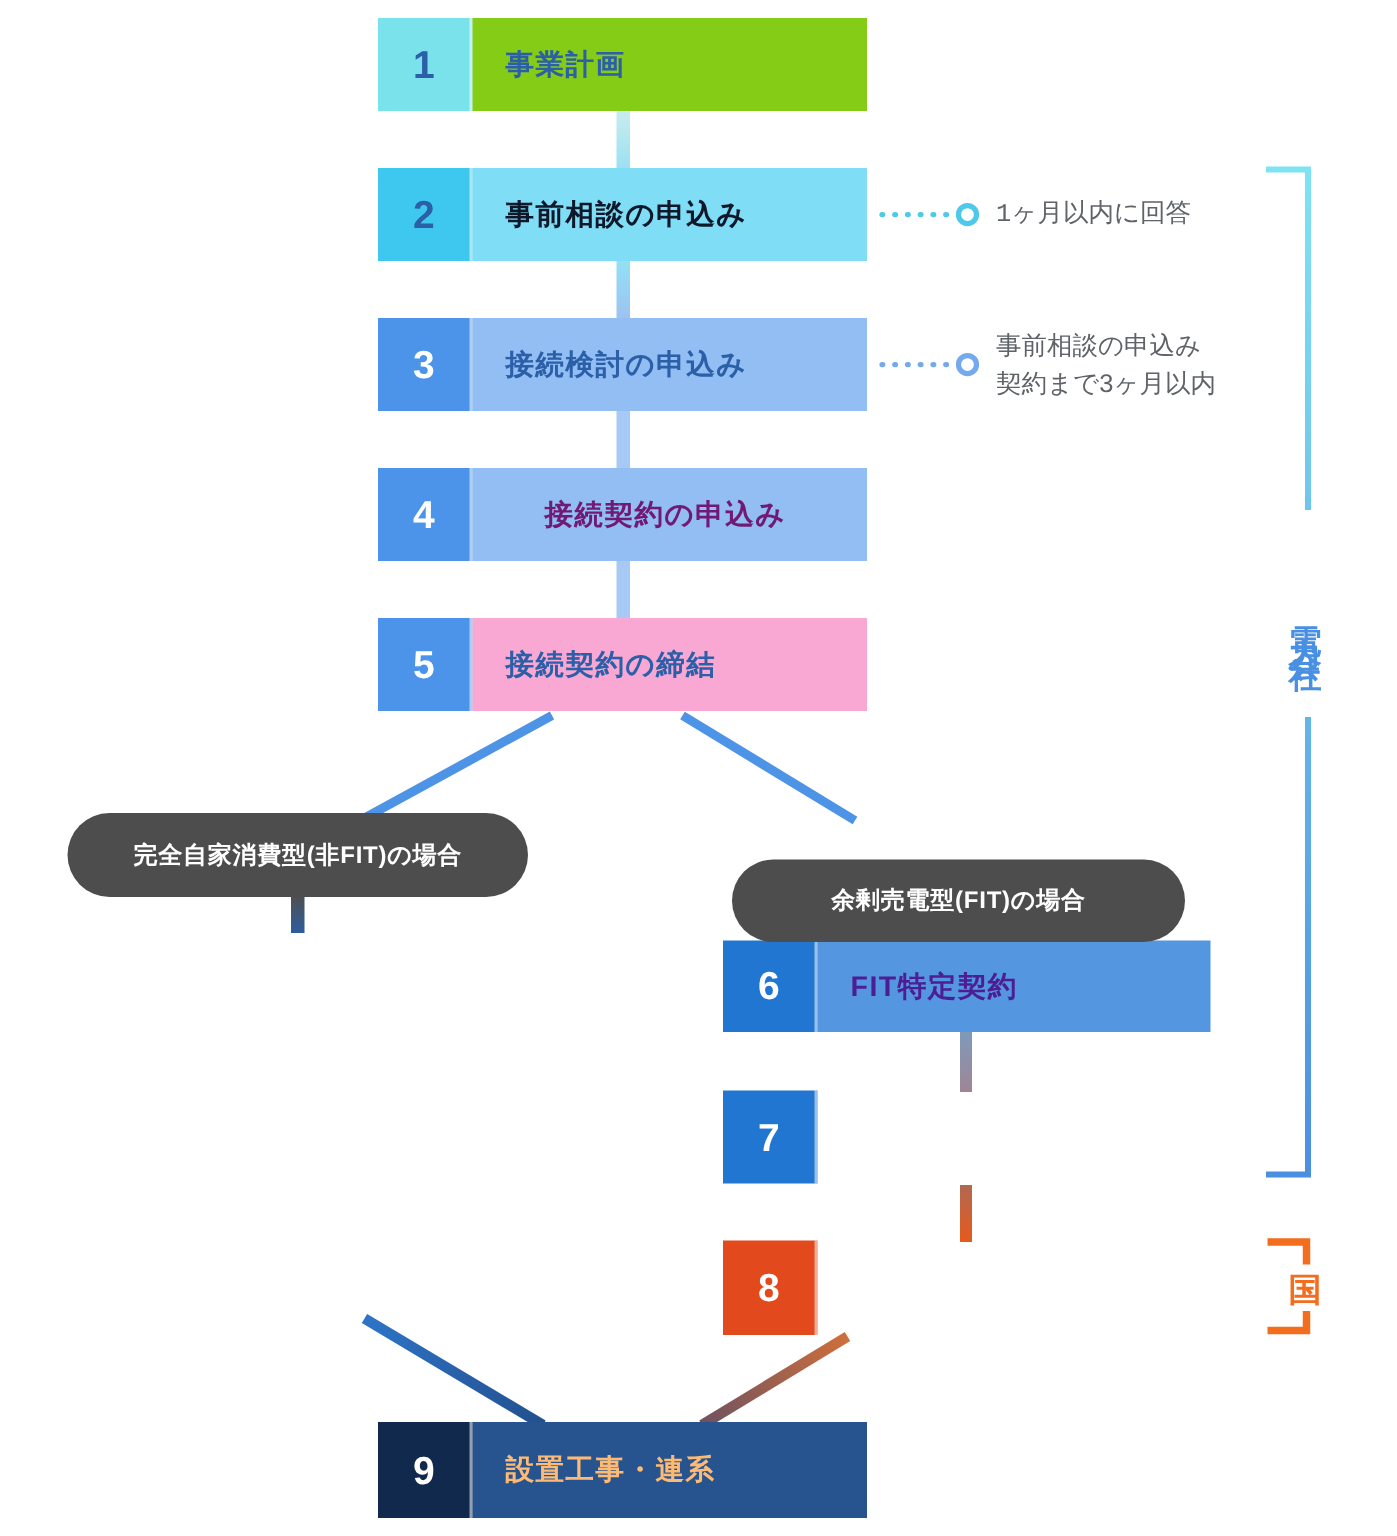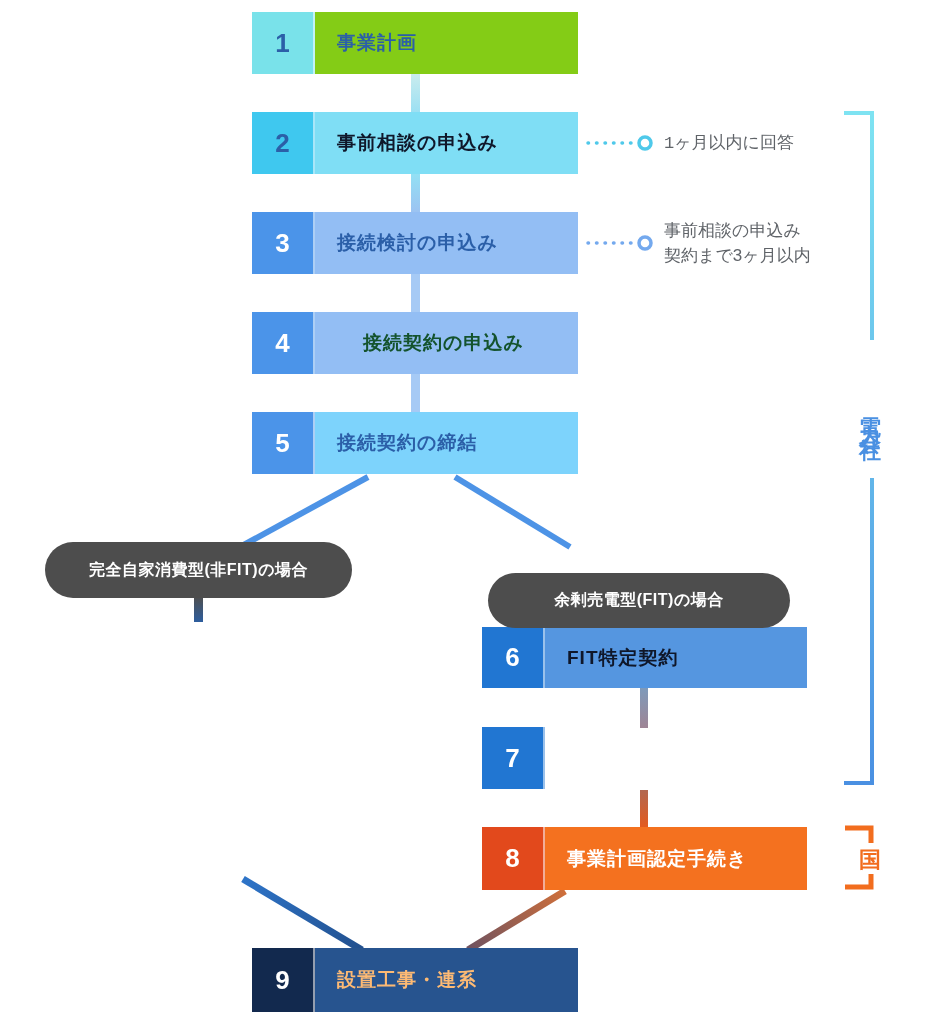--- a/index.html
+++ b/index.html
@@ -121,36 +121,35 @@
   <div class="block s2">
     <div class="num" style="background: rgb(63, 200, 239); color: rgb(43, 95, 168);">2</div>
     <div class="body" style="background: rgb(127, 222, 245); color: #0f172a;">事前相談の申込み</div>
   </div>
   <div class="block s3">
     <div class="num" style="background: rgb(75, 148, 233); color: rgb(255, 255, 255);">3</div>
     <div class="body" style="background: rgb(147, 190, 244); color: rgb(43, 95, 168);">接続検討の申込み</div>
   </div>
   <div class="block s4">
     <div class="num" style="background: rgb(75, 148, 233); color: rgb(255, 255, 255);">4</div>
-    <div class="body" style="background: rgb(147, 190, 244); color: #14532d; padding-left: 48px;">接続契約の申込み</div>
+    <div class="body" style="background: rgb(147, 190, 244); color: #701a75; padding-left: 48px;">接続契約の申込み</div>
   </div>
   <div class="block s5">
     <div class="num" style="background: rgb(75, 148, 233); color: rgb(255, 255, 255);">5</div>
-    <div class="body" style="background: #7dd3fc; color: rgb(43, 95, 168);">接続契約の締結</div>
+    <div class="body" style="background: #f9a8d4; color: rgb(43, 95, 168);">接続契約の締結</div>
   </div>
   <div class="block s6">
     <div class="num" style="background: rgb(33, 118, 210); color: rgb(255, 255, 255);">6</div>
-    <div class="body" style="background: rgb(85, 150, 224); color: #0f172a;">FIT特定契約</div>
+    <div class="body" style="background: rgb(85, 150, 224); color: #4c1d95;">FIT特定契約</div>
   </div>
   <div class="block s7">
     <div class="num" style="background: rgb(33, 118, 210); color: rgb(255, 255, 255);">7</div>
   </div>
   <div class="block s8">
     <div class="num" style="background: rgb(226, 73, 28); color: rgb(255, 255, 255);">8</div>
-    <div class="body" style="background: rgb(244, 113, 31); color: rgb(255, 255, 255);">事業計画認定手続き</div>
   </div>
   <div class="block s9">
     <div class="num" style="background: rgb(18, 41, 78); color: rgb(255, 255, 255);">9</div>
     <div class="body" style="background: rgb(39, 84, 143); color: #fdba74; text-align: right;">設置工事・連系</div>
   </div>
 
   <div class="pill pill-left" style="background: rgb(77, 77, 77);">完全自家消費型(非FIT)の場合</div>
   <div class="pill pill-right" style="background: rgb(77, 77, 77);">余剰売電型(FIT)の場合</div>
 
 

